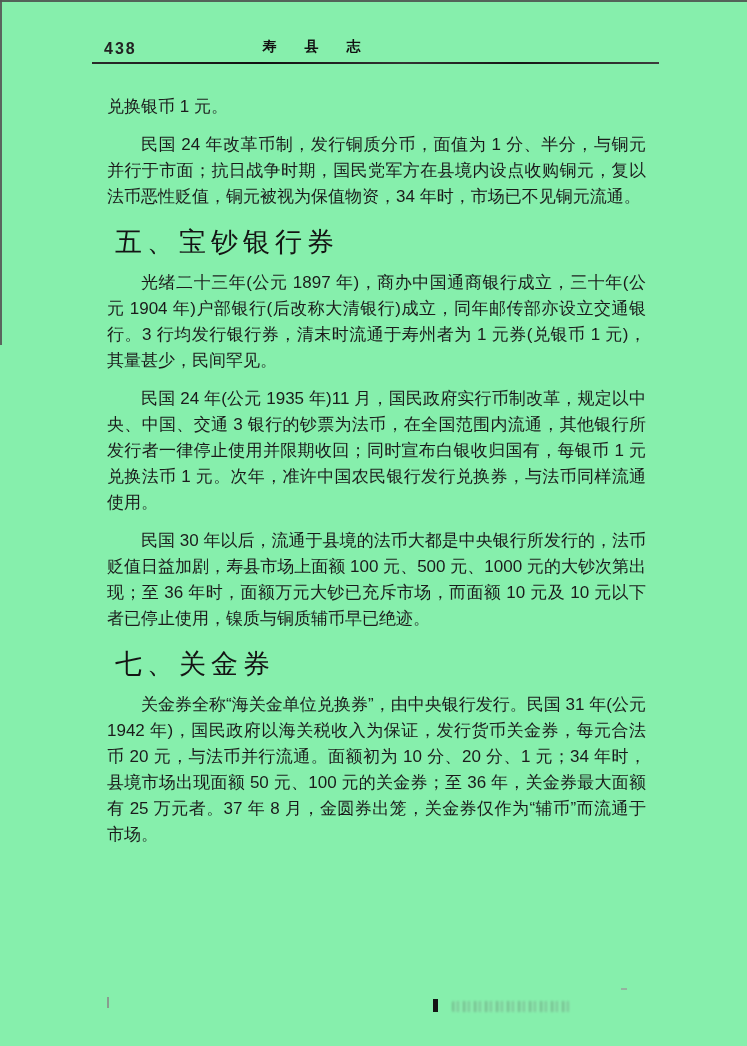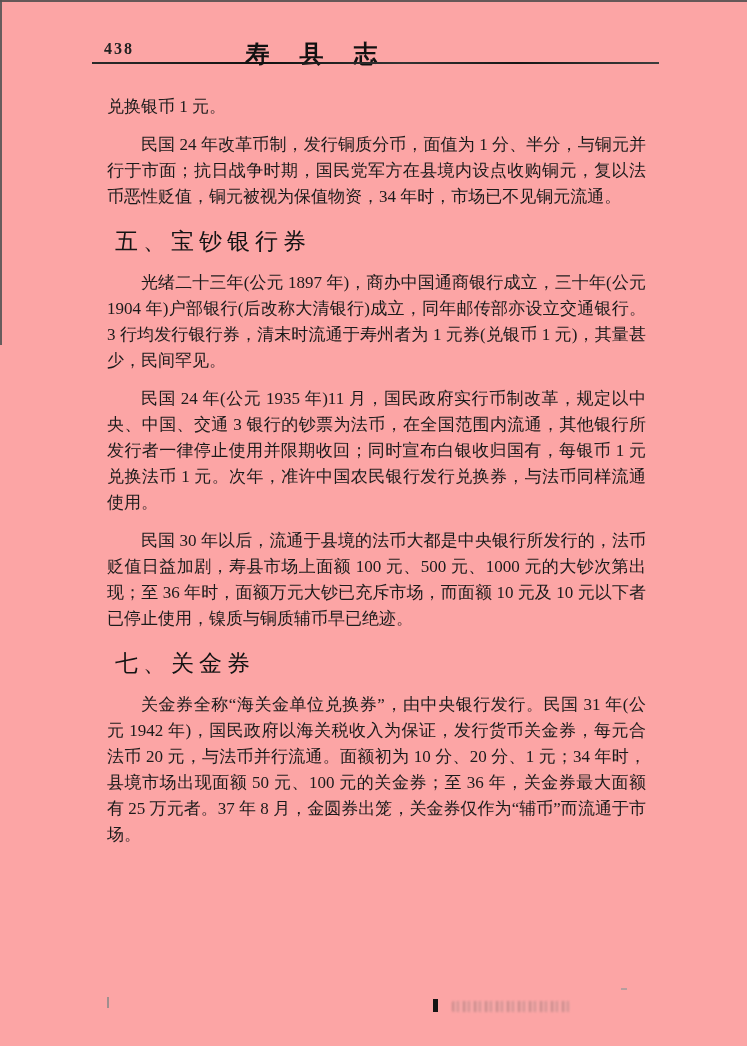--- a/index.html
+++ b/index.html
@@ -1,50 +1,50 @@
 <!DOCTYPE html>
 <html><head>
 <meta charset="utf-8">
 <style>
   html,body{margin:0;padding:0;background:#e8e8e6;}
   .page{
     position:relative;
     width:747px;height:1046px;
-    background:#fca5a5;
+    background:#86efac;
     overflow:hidden;
-    font-family:Liberation Serif, serif;
+    font-family:Liberation Sans, sans-serif;
     color:#1b1b1b;
   }
   
   .edge-top{position:absolute;top:0;left:0;width:747px;height:2px;background:#4a4a4a;opacity:.85;}
   .edge-left{position:absolute;top:0;left:0;width:2px;height:345px;background:#555;opacity:.9;}
   
   .folio{
     position:absolute;top:40px;left:104px;
     font-size:16px;letter-spacing:2px;font-weight:bold;color:#222;
   }
   .book-title{
     position:absolute;top:38px;left:0;width:623px;
-    text-align:center;font-size:24px;font-weight:bold;letter-spacing:12px;color:#111;
+    text-align:center;font-size:14px;font-weight:bold;letter-spacing:12px;color:#111;
     text-indent:12px;
   }
   .header-rule{
     position:absolute;top:62px;left:92px;width:567px;height:2px;
     background:linear-gradient(90deg,#2a2a2a 0%,#111 30%,#333 55%,#161616 75%,#3d3d3d 100%);
   }
   
   .content{
     position:absolute;top:82px;left:95px;width:563px;
     font-size:17px;line-height:26px;text-align:justify;
   }
   .para{margin:12px;text-indent:2em;}
   .para-cont{margin:12px;text-indent:0;}
   .heading{
     margin:18px 0 14px 20px;
-    font-size:23px;line-height:28px;font-weight:500;
+    font-size:27px;line-height:28px;font-weight:500;
     letter-spacing:5px;color:#141414;
   }
   
   .foot-speck{position:absolute;top:997px;left:107px;width:2px;height:11px;background:#888;opacity:.8;}
   .foot-bar{position:absolute;top:999px;left:433px;width:5px;height:13px;background:#141414;}
   .foot-smudge{
     position:absolute;top:1001px;left:452px;width:118px;height:11px;
     background:repeating-linear-gradient(90deg,rgba(70,70,70,.55) 0 2px,rgba(170,170,170,.25) 2px 5px,rgba(100,100,100,.5) 5px 7px,rgba(200,200,200,.15) 7px 11px);
     filter:blur(1px);opacity:.55;border-radius:2px;
   }

